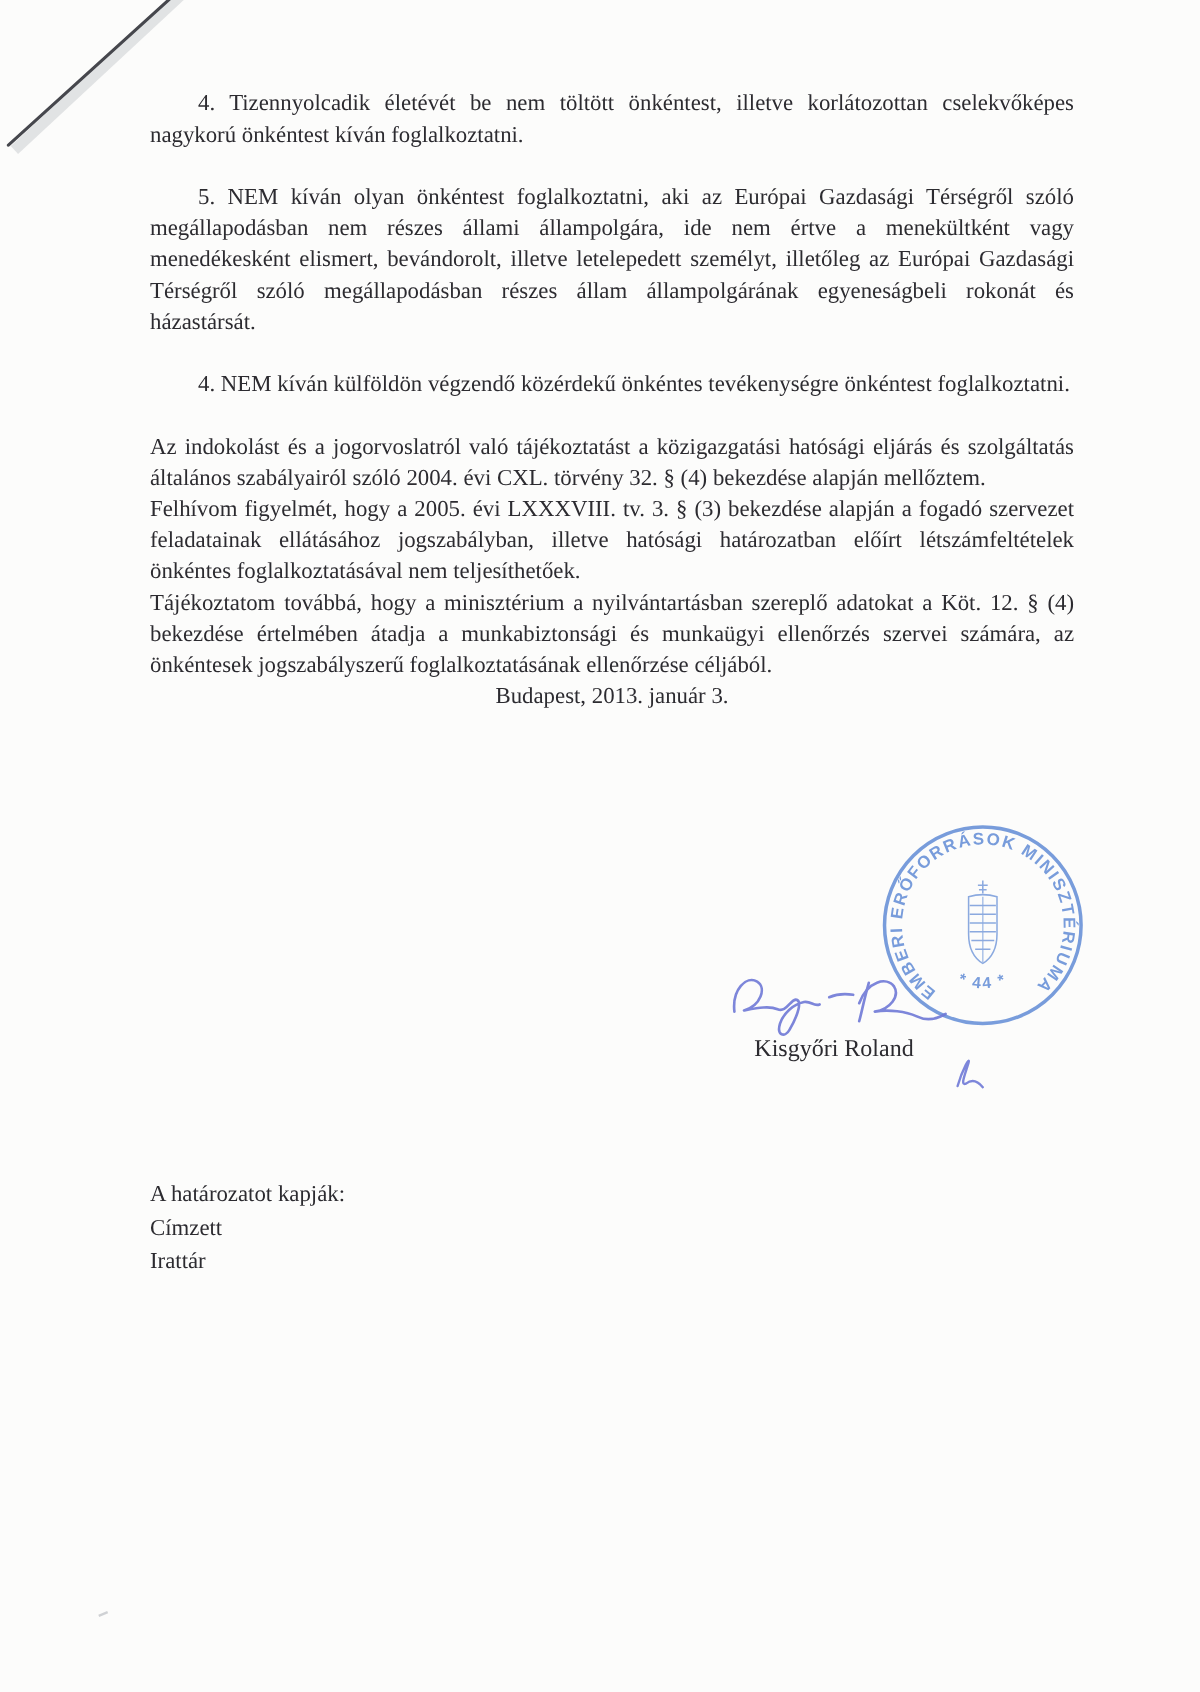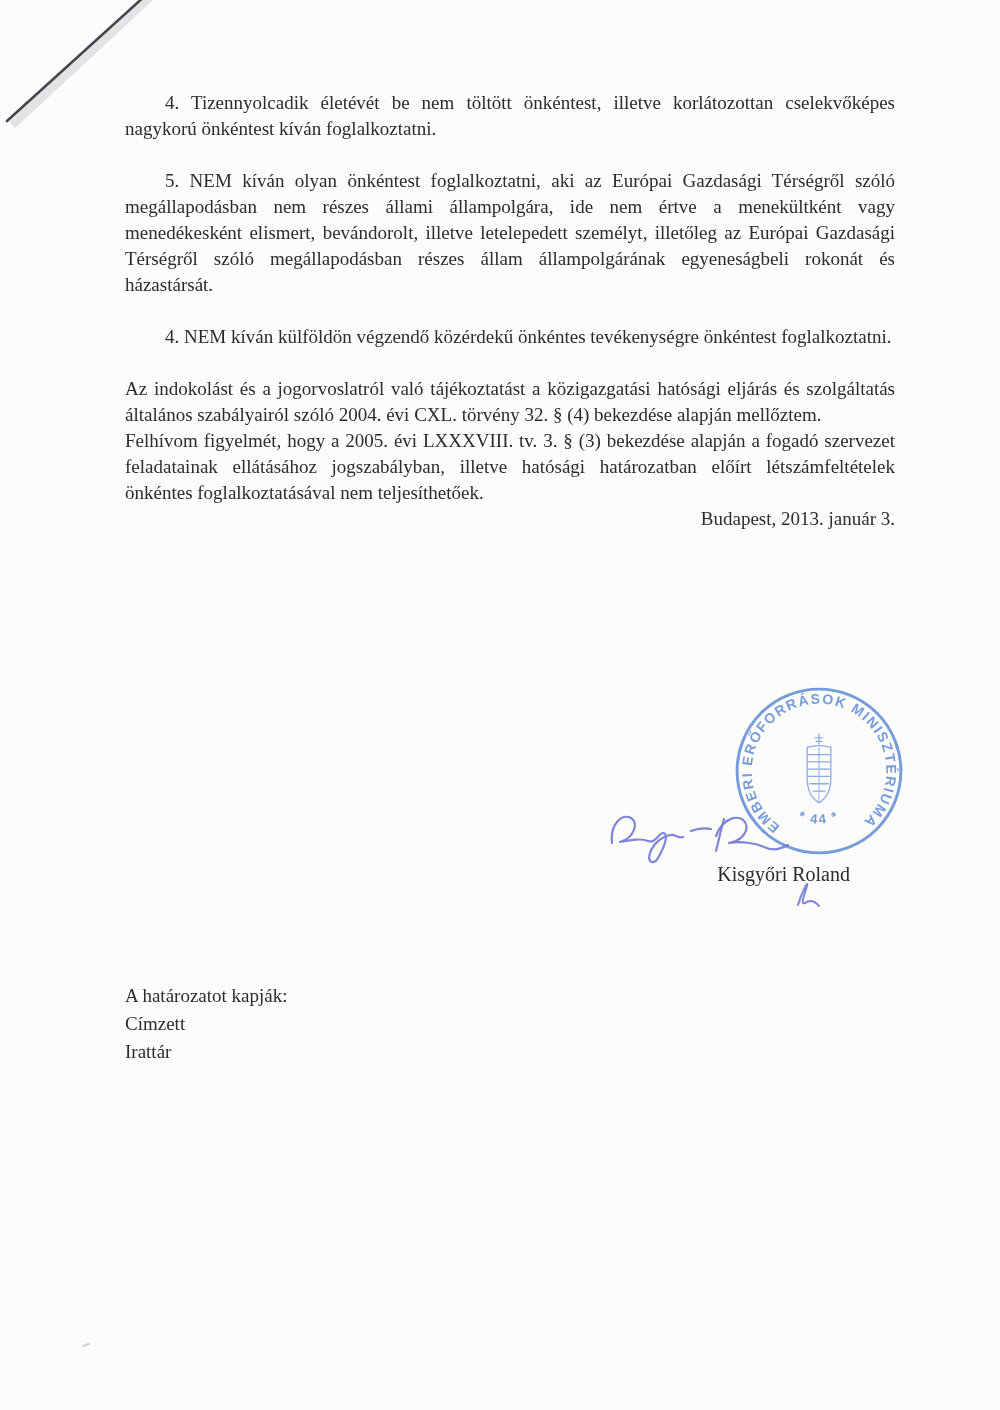--- a/index.html
+++ b/index.html
@@ -16,32 +16,32 @@
   .body-text {
     position: absolute;
     left: 125px;
     top: 74px;
     width: 770px;
     font-size: 19px;
     line-height: 26px;
     text-align: justify;
   }
   .body-text p { margin: 0; }
-  .para.indent { text-indent: 40px; margin-top: 16px; }
+  .para.indent { text-indent: 40px; }
   .para.gap-after { margin-bottom: 26px; }
-  .date-line { margin-top: 36px; text-align: right; }
+  .date-line { margin-top: 36px; text-align: center; }
   .stamp { position: absolute; left: 728px; top: 680px; }
   .signature-svg { position: absolute; left: 603px; top: 808px; }
   .initial-svg { position: absolute; left: 792px; top: 876px; }
   .sig-block {
     position: absolute;
     left: 540px;
     top: 860px;
     width: 310px;
-    text-align: right;
+    text-align: center;
     font-size: 20px;
     line-height: 29px;
   }
   .recipients {
     position: absolute;
     left: 125px;
     top: 982px;
     font-size: 19px;
     line-height: 28px;
   }
@@ -66,20 +66,21 @@
     <line x1="153" y1="-6" x2="12" y2="125" stroke="#d9dbdd" stroke-width="9" opacity="0.75"></line>
     <line x1="146" y1="-5" x2="7" y2="121" stroke="#46474d" stroke-width="2.6" stroke-linecap="round"></line>
   </svg>
 
   <div class="body-text">
     <p class="para indent gap-after">4. Tizennyolcadik életévét be nem töltött önkéntest, illetve korlátozottan cselekvőképes nagykorú önkéntest kíván foglalkoztatni.</p>
     <p class="para indent gap-after">5. NEM kíván olyan önkéntest foglalkoztatni, aki az Európai Gazdasági Térségről szóló megállapodásban nem részes állami állampolgára, ide nem értve a menekültként vagy menedékesként elismert, bevándorolt, illetve letelepedett személyt, illetőleg az Európai Gazdasági Térségről szóló megállapodásban részes állam állampolgárának egyeneságbeli rokonát és házastársát.</p>
     <p class="para indent gap-after">4. NEM kíván külföldön végzendő közérdekű önkéntes tevékenységre önkéntest foglalkoztatni.</p>
     <p class="para">Az indokolást és a jogorvoslatról való tájékoztatást a közigazgatási hatósági eljárás és szolgáltatás általános szabályairól szóló 2004. évi CXL. törvény 32. § (4) bekezdése alapján mellőztem.</p>
     <p class="para">Felhívom figyelmét, hogy a 2005. évi LXXXVIII. tv. 3. § (3) bekezdése alapján a fogadó szervezet feladatainak ellátásához jogszabályban, illetve hatósági határozatban előírt létszámfeltételek önkéntes foglalkoztatásával nem teljesíthetőek.</p>
+    <p class="para">Tájékoztatom továbbá, hogy a minisztérium a nyilvántartásban szereplő adatokat a Köt. 12. § (4) bekezdése értelmében átadja a munkabiztonsági és munkaügyi ellenőrzés szervei számára, az önkéntesek jogszabályszerű foglalkoztatásának ellenőrzése céljából.</p>
     <p class="para date-line">Budapest, 2013. január 3.</p>
   </div>
 
   <svg class="stamp" width="182" height="182" viewBox="0 0 200 200">
     <g opacity="0.82">
       <circle cx="100" cy="100" r="90" fill="none" stroke="#5b87d4" stroke-width="3.2"></circle>
       <path id="ringPath" d="M 57.5,160.6 A 74 74 0 1 1 142.5,160.6" fill="none"></path>
       <text class="stamp-text" font-size="15.5" letter-spacing="1" fill="#5b87d4">
         <textPath href="#ringPath" textLength="366" lengthAdjust="spacing">EMBERI ERŐFORRÁSOK MINISZTÉRIUMA</textPath>
       </text>

